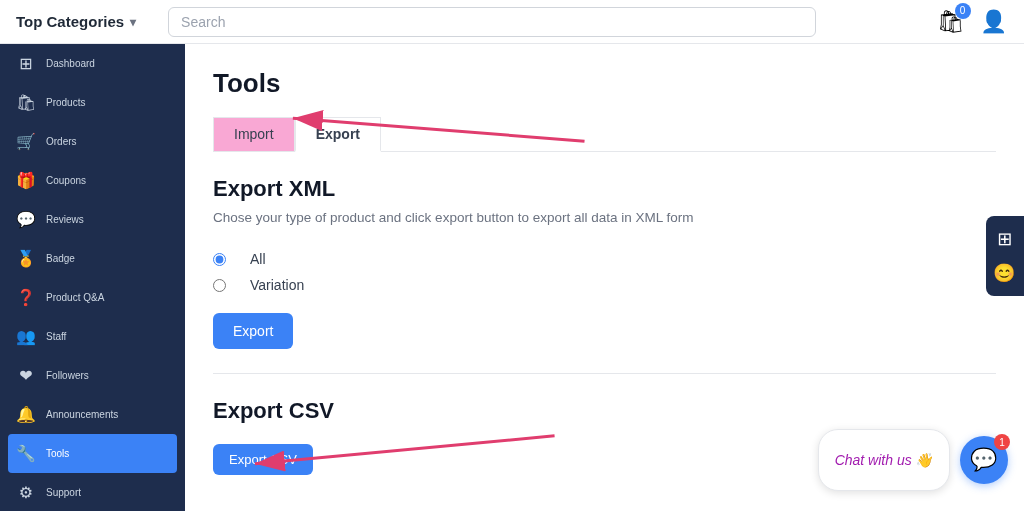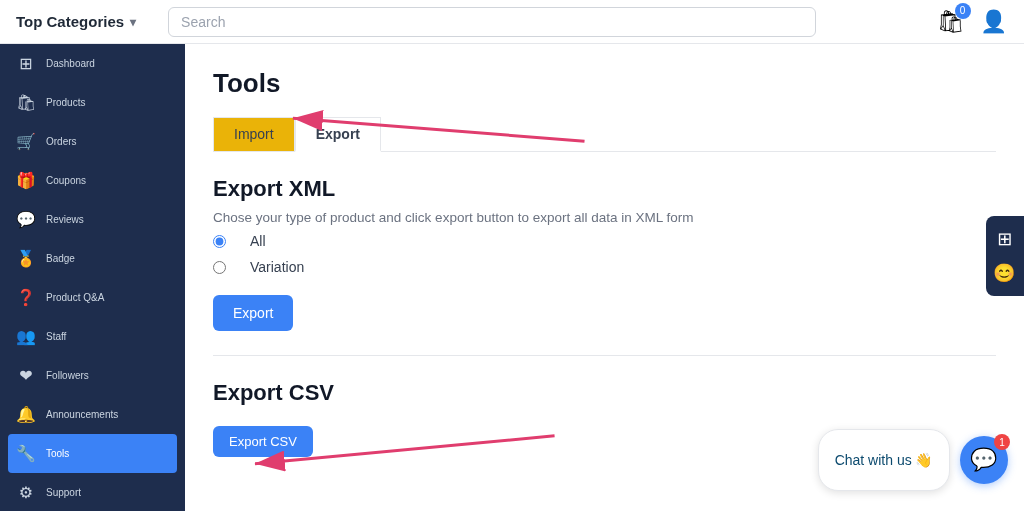--- a/index.html
+++ b/index.html
@@ -126,32 +126,32 @@
       border: 1px solid #e5e7eb;
       background: #fff;
       border-bottom: none;
     }
     .tab.active {
       background: #fff;
       font-weight: 600;
       border-bottom: 2px solid #fff;
       margin-bottom: -1px;
     }
-    .tab:not(.active) { background: #eab308; }
+    .tab:not(.active) { background: #f9a8d4; }
 
     .section-title {
       font-size: 22px;
       font-weight: 700;
       color: #111827;
       margin-bottom: 8px;
     }
     .section-desc {
       font-size: 13.5px;
       color: #6b7280;
-      margin-bottom: 8px;
+      margin-bottom: 26px;
     }
     .radio-group {
       display: flex;
       flex-direction: column;
       gap: 10px;
       margin-bottom: 20px;
     }
     .radio-item {
       display: flex;
       align-items: center;
@@ -196,23 +196,24 @@
       display: flex;
       align-items: center;
       gap: 10px;
     }
     .chat-bubble {
       background: #fff;
       border: 1px solid #e5e7eb;
       border-radius: 20px;
       padding: 22px 16px;
       font-size: 14px;
-      color: #0c4a6e;
+      color: #a21caf;
       box-shadow: 0 2px 8px rgba(0,0,0,0.12);
       white-space: nowrap;
+      font-style: italic;
     }
     .chat-btn {
       background: #3b82f6;
       width: 48px;
       height: 48px;
       border-radius: 50%;
       display: flex;
       align-items: center;
       justify-content: center;
       cursor: pointer;

